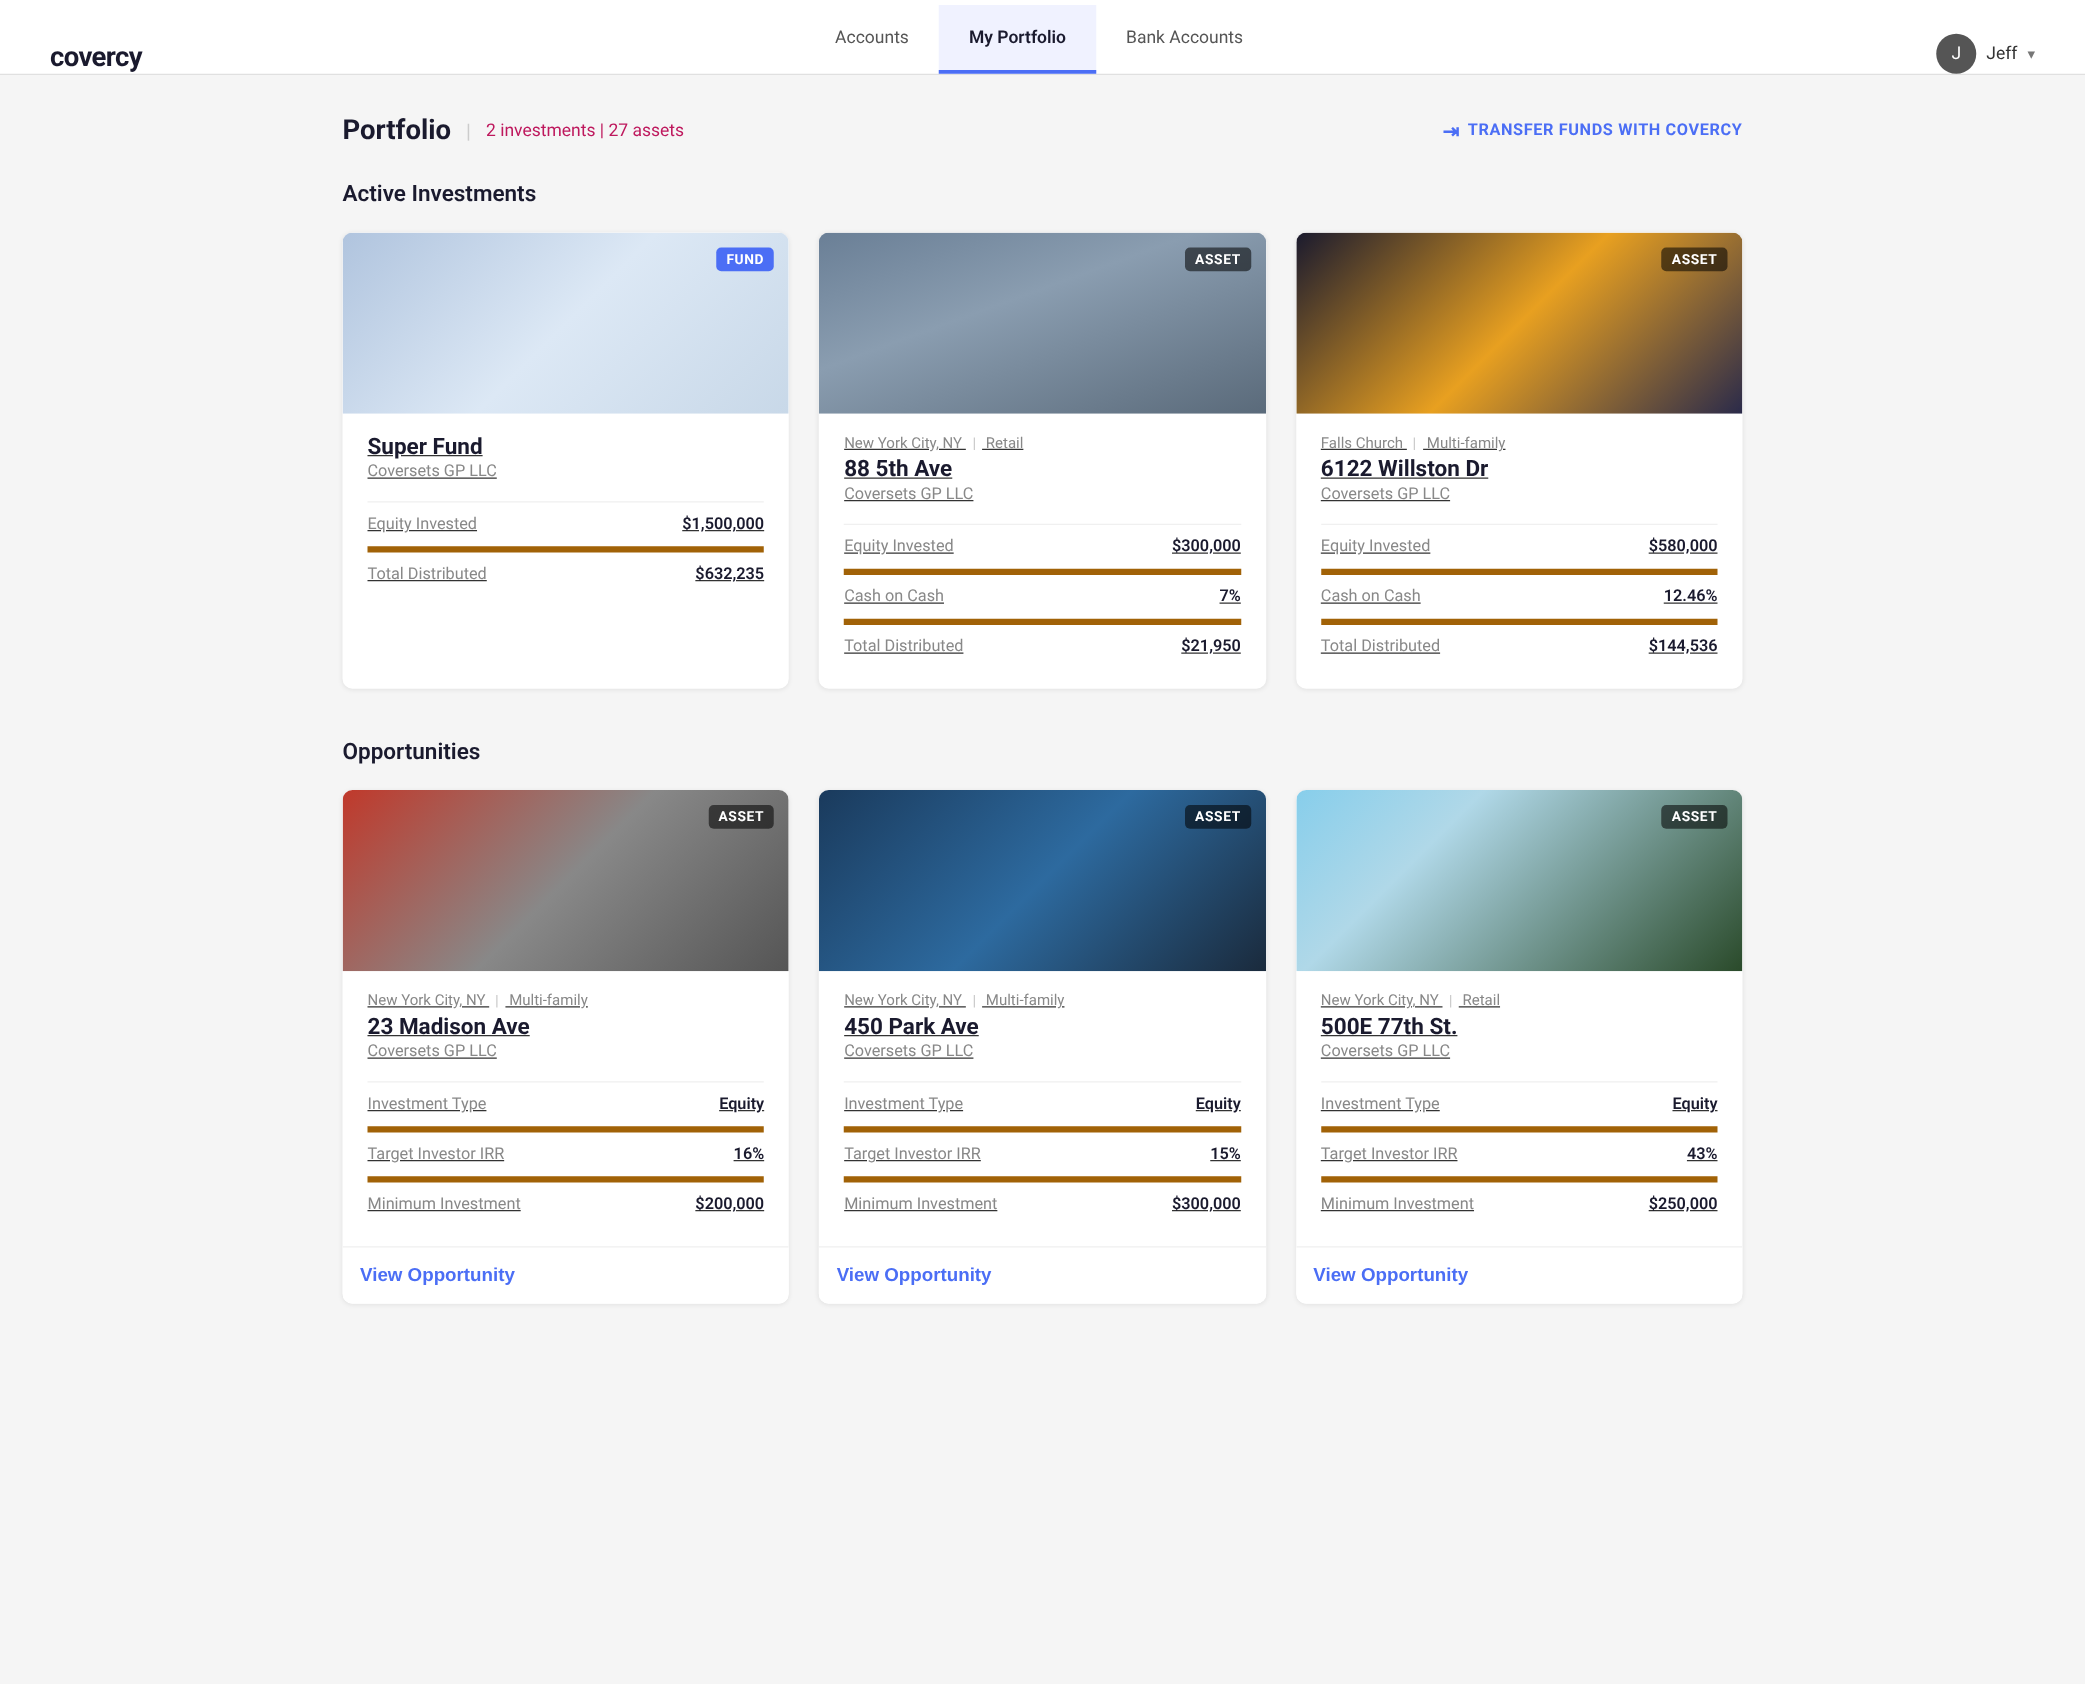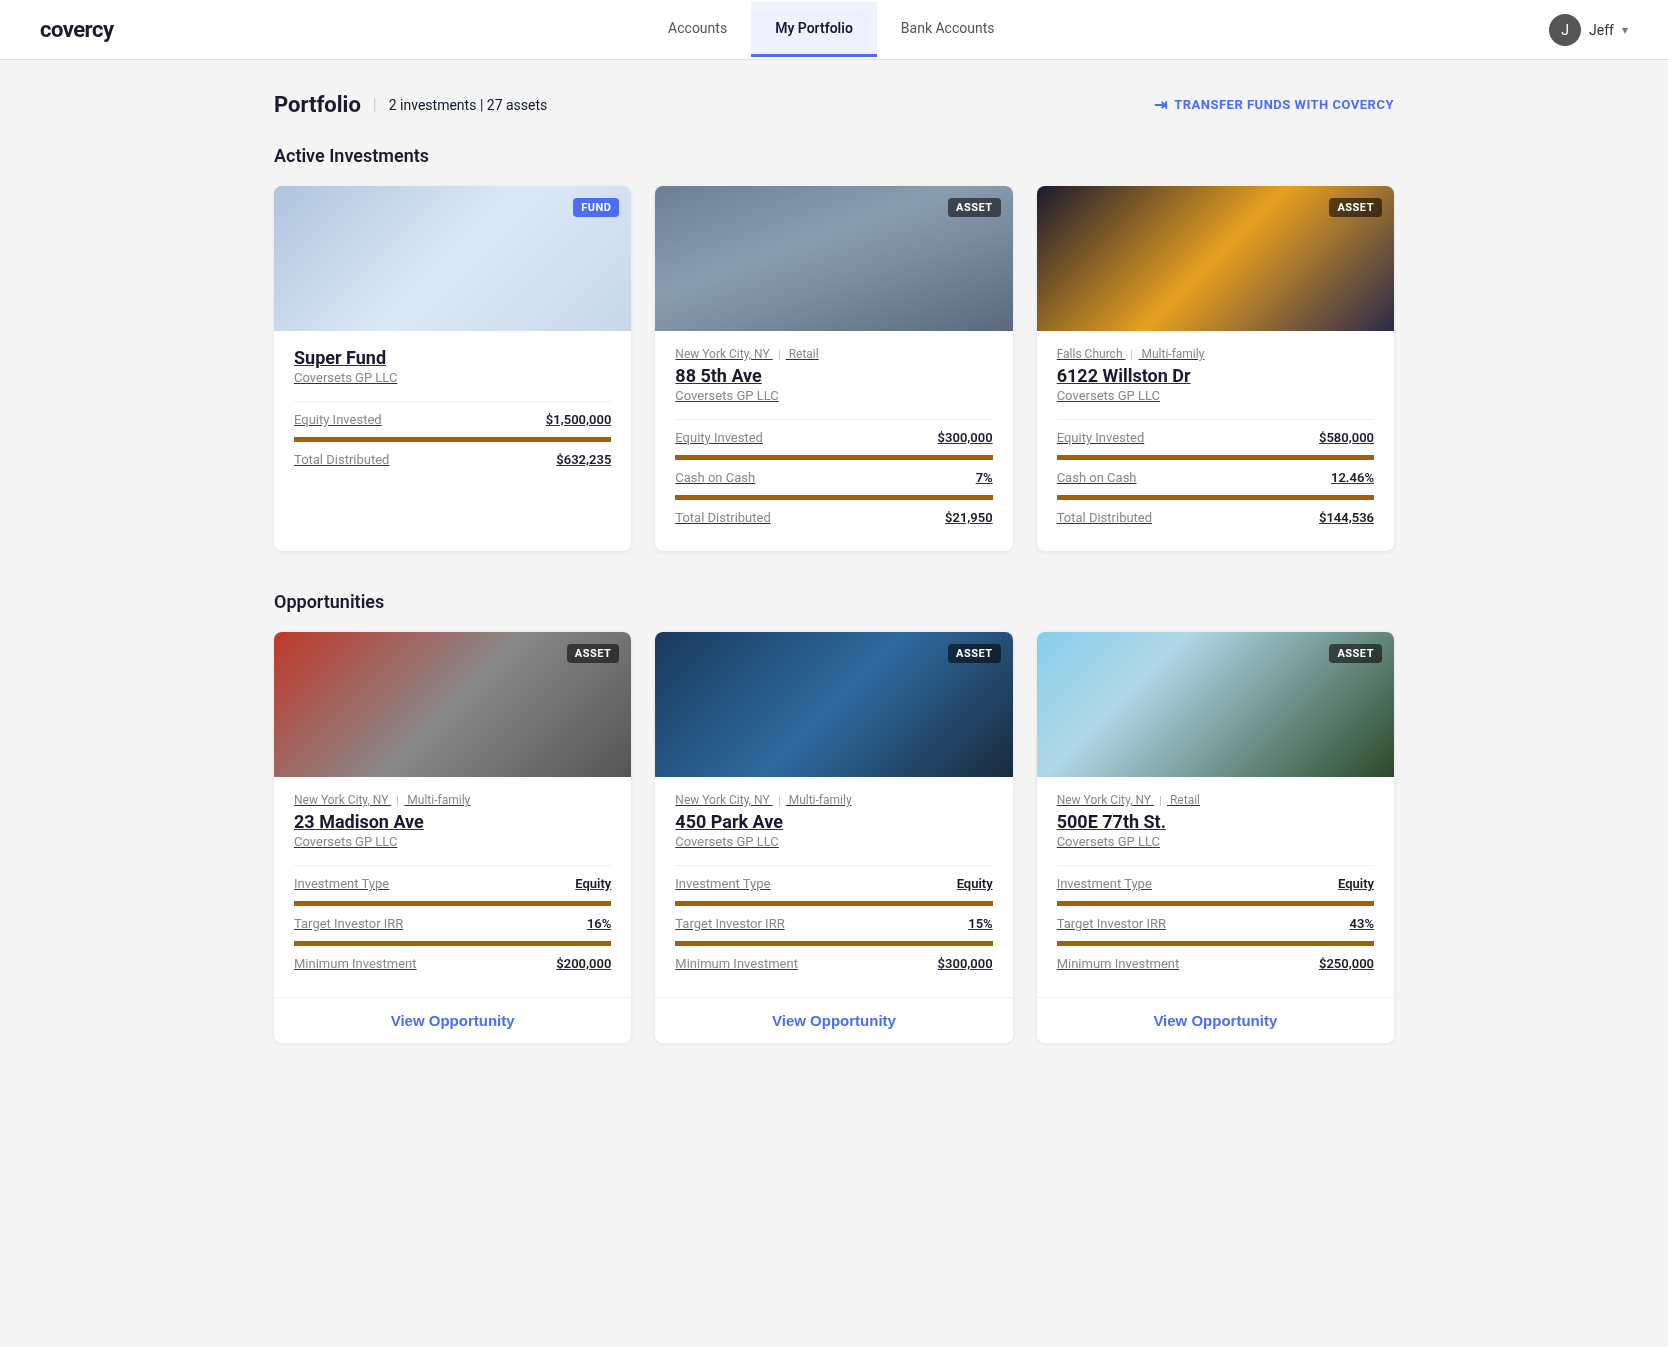--- a/index.html
+++ b/index.html
@@ -3,22 +3,22 @@
   <meta charset="utf-8">
   <style>
     * { box-sizing: border-box; margin: 0; padding: 0; }
     body { font-family: -apple-system, BlinkMacSystemFont, 'Segoe UI', Roboto, sans-serif; background: #f5f5f5; color: #333; }
     
     
     .navbar {
       background: #fff;
       border-bottom: 1px solid #e0e0e0;
       display: flex;
-      align-items: center;
-      padding: 12px 40px;
+      align-items: flex-end;
+      padding: 0 40px;
       height: 60px;
     }
     .navbar-logo { font-size: 22px; font-weight: 700; color: #1a1a2e; letter-spacing: -0.5px; margin-right: auto; }
     .nav-links { display: flex; gap: 0; margin-right: auto; }
     .nav-link {
       padding: 18px 24px;
       font-size: 14px;
       color: #555;
       cursor: pointer;
       text-decoration: none;
@@ -40,21 +40,21 @@
 
     
     .portfolio-header {
       display: flex;
       align-items: center;
       justify-content: space-between;
       margin-bottom: 28px;
     }
     .portfolio-title-group { display: flex; align-items: center; gap: 12px; }
     .portfolio-title { font-size: 22px; font-weight: 700; color: #1a1a2e; }
-    .portfolio-meta { font-size: 14px; color: #0f172a; }
+    .portfolio-meta { font-size: 14px; color: #be185d; }
     .transfer-btn {
       display: flex;
       align-items: center;
       gap: 6px;
       color: #4b6ef5;
       font-size: 13px;
       font-weight: 700;
       letter-spacing: 0.5px;
       cursor: pointer;
       text-transform: uppercase;
@@ -101,21 +101,21 @@
       font-size: 13px;
     }
     .card-stat:last-child { border-bottom: none; }
     .stat-label { color: #888; }
     .stat-value { font-weight: 600; color: #1a1a2e; }
 
     
     .view-opp-btn {
       width: 100%;
       padding: 14px;
-      text-align: center;
+      text-align: left;
       color: #4b6ef5;
       font-size: 15px;
       font-weight: 600;
       cursor: pointer;
       border-top: 1px solid #f0f0f0;
       background: #fff;
       border: none;
       border-top: 1px solid #f0f0f0;
     }
 

